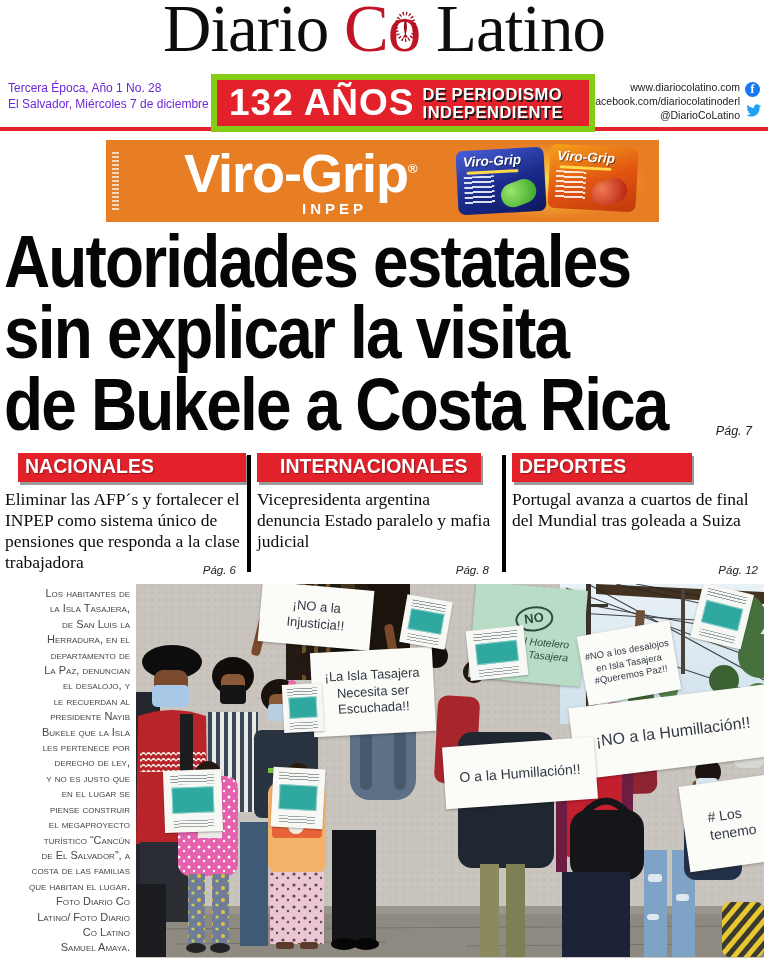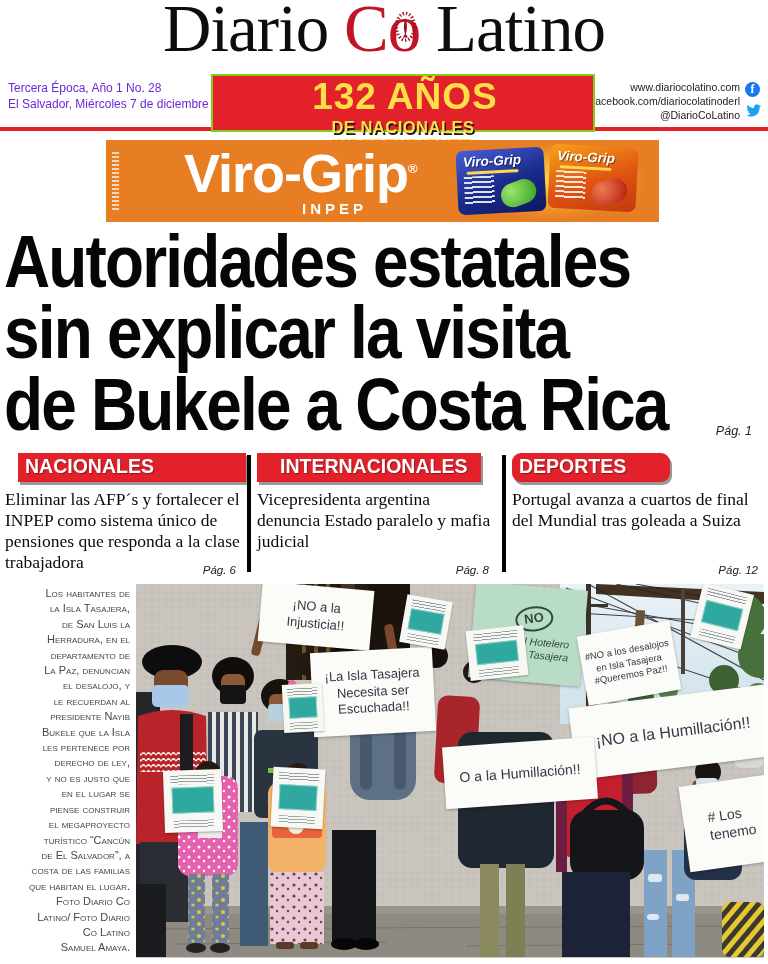--- a/index.html
+++ b/index.html
@@ -17,21 +17,21 @@
   
   .edition{position:absolute;left:8px;top:80px;font-size:12px;line-height:16px;color:#6d28d9;}
   .contact{position:absolute;right:28px;top:80px;font-size:10.5px;line-height:14px;text-align:right;color:#222;}
   .social{position:absolute;right:6px;top:82px;width:17px;}
   .fb-icon{width:15px;height:15px;border-radius:50%;background:#1877f2;color:#fff;
            font-family:"Liberation Serif",serif;font-weight:bold;font-size:12px;
            text-align:center;line-height:15px;margin-bottom:6px;}
   .red-rule{position:absolute;left:0;top:127px;width:768px;height:4px;background:#e2212a;}
 
   .banner132{position:absolute;left:211px;top:74px;width:384px;height:58px;background:#e2212a;
-             border:2px solid #84cc16;box-sizing:border-box;display:flex;align-items:center;color:#fde047;flex-direction:column;}
+             border:6px solid #84cc16;box-sizing:border-box;display:flex;align-items:center;color:#ffffff;}
   .banner132 .years{font-size:37px;font-weight:bold;padding:0 8px 0 12px;letter-spacing:1px;white-space:nowrap;}
   .banner132 .tagline{font-size:16.5px;font-weight:bold;line-height:1.12;letter-spacing:.5px;
                       text-shadow:1.5px 1.5px 0 #1a1a1a;white-space:nowrap;}
 
   
   .ad{position:absolute;left:106px;top:140px;width:553px;height:82px;background:#e87e24;overflow:hidden;}
   .ad .disclaimer-lines{position:absolute;left:6px;top:12px;width:7px;height:58px;
       background:repeating-linear-gradient(to bottom,rgba(255,255,255,.85) 0 2px,transparent 2px 4px);
       opacity:.8;}
   .ad .brand{position:absolute;left:78px;top:2px;font-size:54px;font-weight:bold;color:#fff;letter-spacing:-1px;}
@@ -128,21 +128,21 @@
     <svg width="17" height="14" viewBox="0 0 14 12">
       <path d="M13.5 1.5c-.5.3-1.1.5-1.7.6A2.6 2.6 0 0 0 7.3 4.4 7.4 7.4 0 0 1 1.9 1.7a2.6 2.6 0 0 0 .8 3.5c-.4 0-.8-.1-1.2-.3 0 1.3.9 2.3 2.1 2.6-.4.1-.8.1-1.2 0a2.6 2.6 0 0 0 2.4 1.8A5.3 5.3 0 0 1 .9 10.4a7.4 7.4 0 0 0 4 1.2c4.8 0 7.5-4 7.3-7.6.5-.4 1-.9 1.3-1.4-.5.2-1 .4-1.5.4z" fill="#1da1f2"></path>
     </svg>
   </div>
 
   <div class="red-rule"></div>
 
   <div class="banner132">
     <div class="years">132 AÑOS</div>
     <div class="tagline">
-      <div>DE NACIONALES</div>
+      <div>DE PERIODISMO</div>
       <div>INDEPENDIENTE</div>
     </div>
   </div>
 
   <div class="ad">
     <div class="disclaimer-lines"></div>
     <div class="brand"><span>Viro-Grip</span><sup>®</sup></div>
     <div class="company">INPEP</div>
     <div class="packs">
       <div class="pack blue">
@@ -156,37 +156,37 @@
         <div class="sub-line"></div>
         <div class="tiny-lines"></div>
         <div class="capsule red"></div>
       </div>
     </div>
   </div>
 
   <div class="headline">Autoridades estatales
 sin explicar la visita
 de Bukele a Costa Rica</div>
-  <div class="headline-pageref">Pág. 1</div>
+  <div class="headline-pageref">Pág. 7</div>
 
   <div class="sections">
     <div class="col" style="left:5px;width:237px;">
       <span class="sec-banner" style="width:228px;margin-left:13px;">NACIONALES</span>
       <div class="teaser">Eliminar las AFP´s y fortalecer el INPEP como sistema único de pensiones que responda a la clase trabajadora</div>
       <div class="sec-pageref">Pág. 6</div>
     </div>
     <div class="vdiv" style="left:247px;"></div>
     <div class="col" style="left:257px;width:238px;">
       <span class="sec-banner" style="width:224px;padding-left:23px;">INTERNACIONALES</span>
       <div class="teaser">Vicepresidenta argentina denuncia Estado paralelo y mafia judicial</div>
       <div class="sec-pageref">Pág. 8</div>
     </div>
     <div class="vdiv" style="left:502px;"></div>
     <div class="col" style="left:512px;width:252px;">
-      <span class="sec-banner" style="width:158px;border-radius:9px;">DEPORTES</span>
+      <span class="sec-banner" style="width:180px;">DEPORTES</span>
       <div class="teaser">Portugal avanza a cuartos de final del Mundial tras goleada a Suiza</div>
       <div class="sec-pageref">Pág. 12</div>
     </div>
   </div>
 
   <div class="caption">Los habitantes de
 la Isla Tasajera,
 de San Luis la
 Herradura, en el
 departamento de

